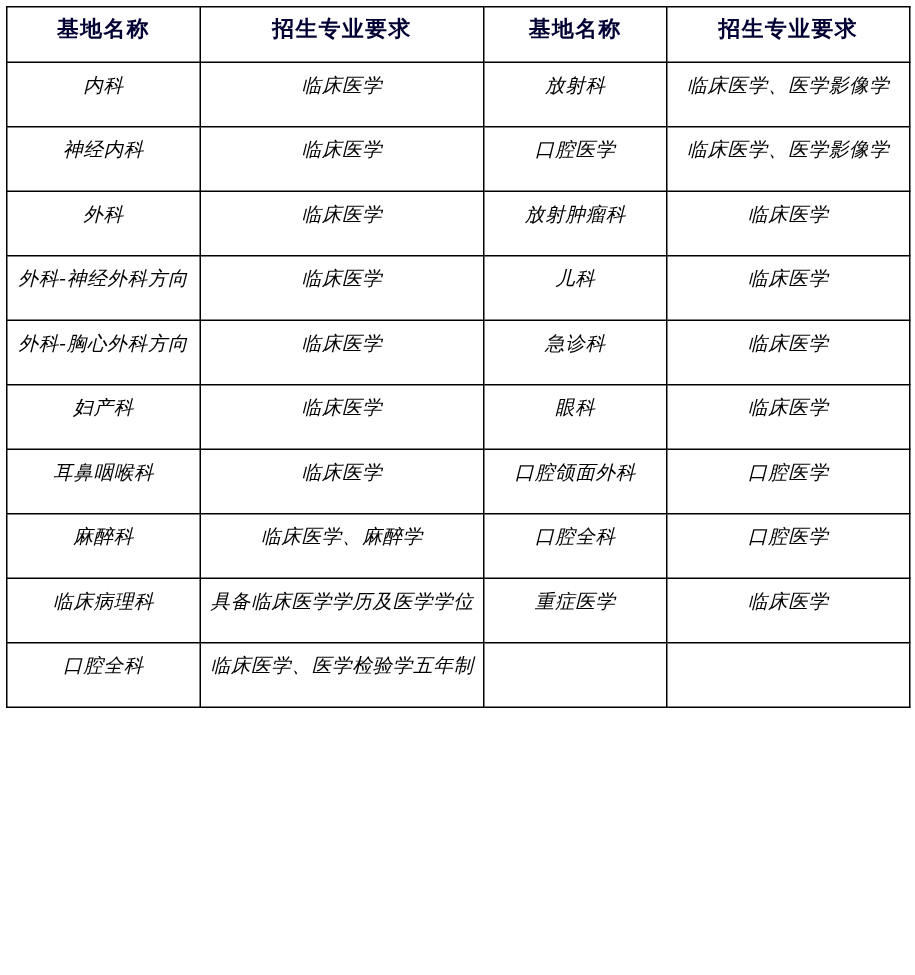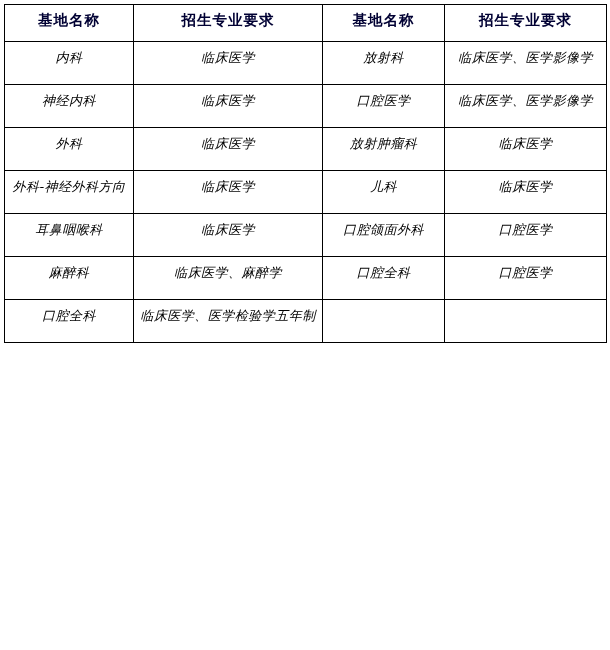--- a/index.html
+++ b/index.html
@@ -94,32 +94,50 @@
           <td>放射肿瘤科</td>
           <td>临床医学</td>
         </tr>
         <tr>
           <td>外科-神经外科方向</td>
           <td>临床医学</td>
           <td>儿科</td>
           <td>临床医学</td>
         </tr>
         <tr>
+          <td>外科-胸心外科方向</td>
+          <td>临床医学</td>
+          <td>急诊科</td>
+          <td>临床医学</td>
+        </tr>
+        <tr>
+          <td>妇产科</td>
+          <td>临床医学</td>
+          <td>眼科</td>
+          <td>临床医学</td>
+        </tr>
+        <tr>
           <td>耳鼻咽喉科</td>
           <td>临床医学</td>
           <td>口腔颌面外科</td>
           <td>口腔医学</td>
         </tr>
         <tr>
           <td>麻醉科</td>
           <td>临床医学、麻醉学</td>
           <td>口腔全科</td>
           <td>口腔医学</td>
         </tr>
         <tr>
+          <td>临床病理科</td>
+          <td>具备临床医学学历及医学学位</td>
+          <td>重症医学</td>
+          <td>临床医学</td>
+        </tr>
+        <tr>
           <td>口腔全科</td>
           <td>临床医学、医学检验学五年制</td>
           <td></td>
           <td></td>
         </tr>
       </tbody>
   </table>
 </div>
 
 </body></html>

